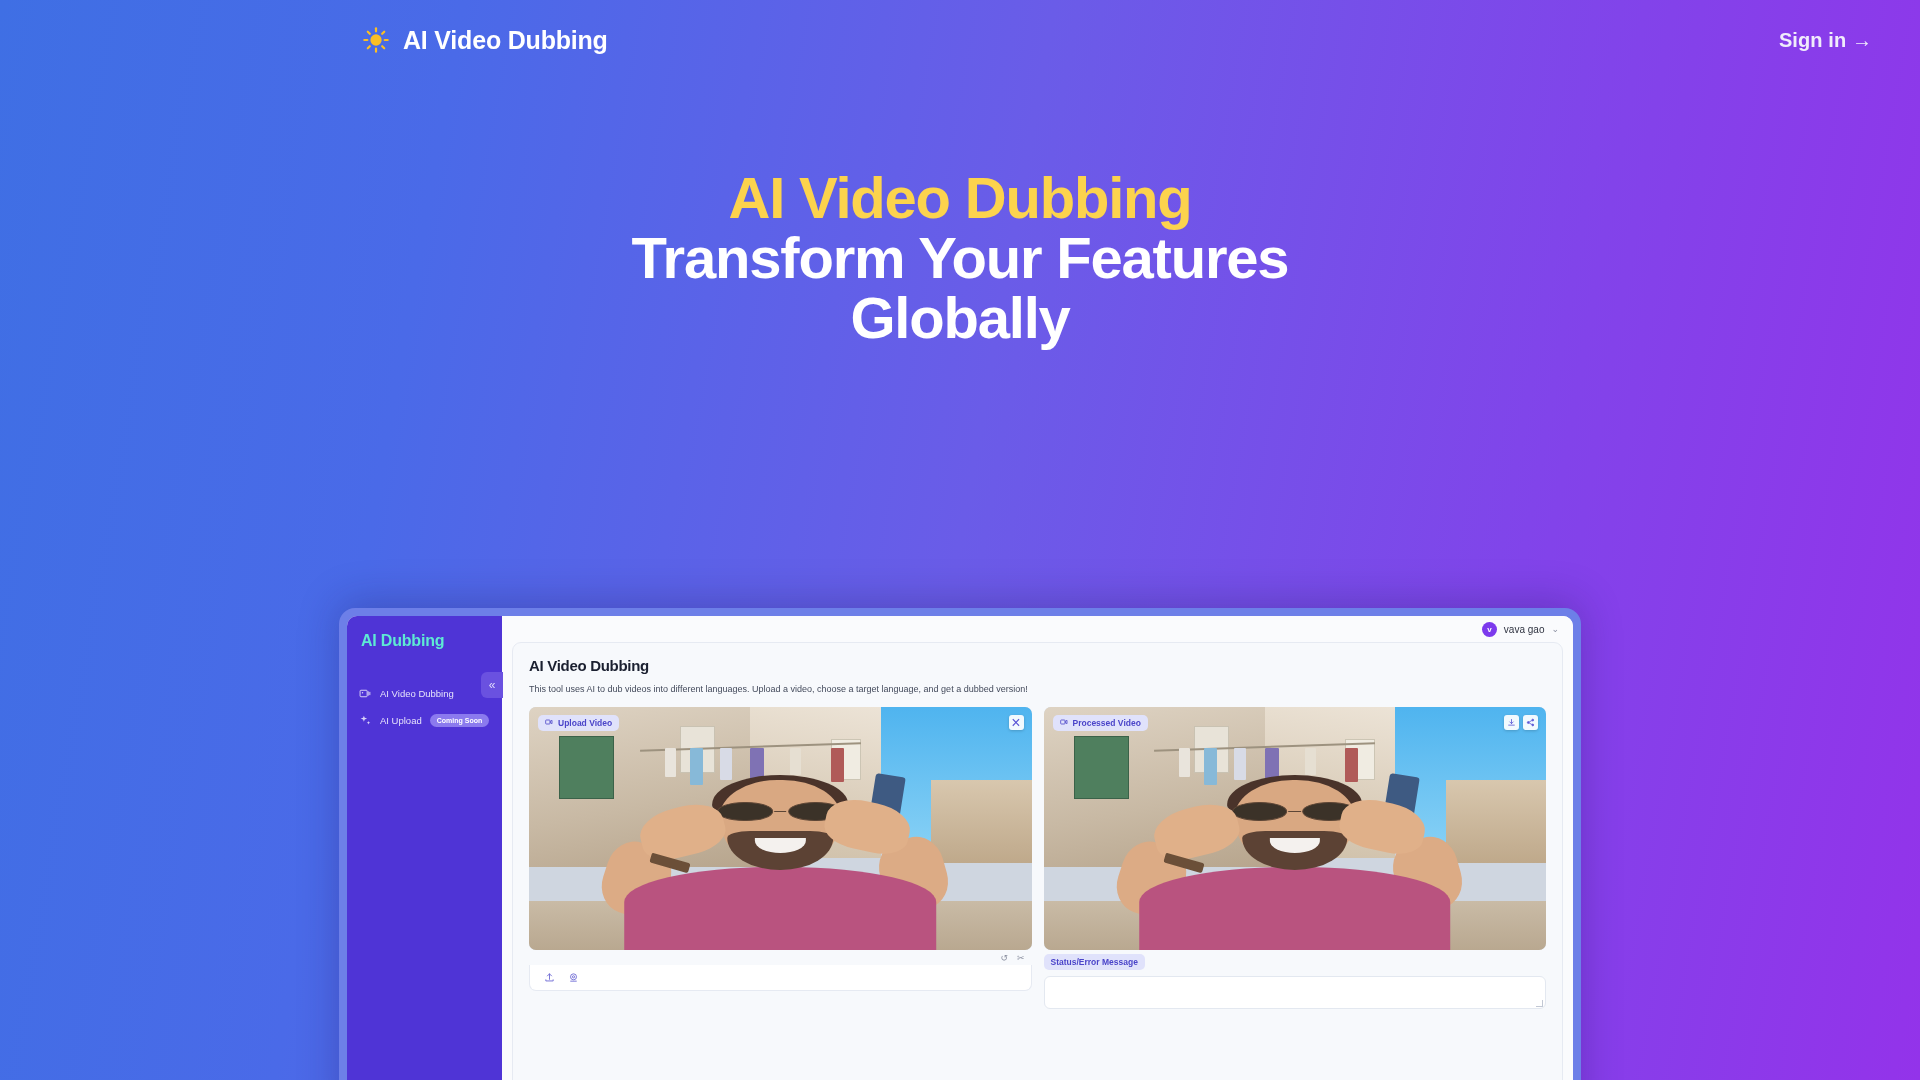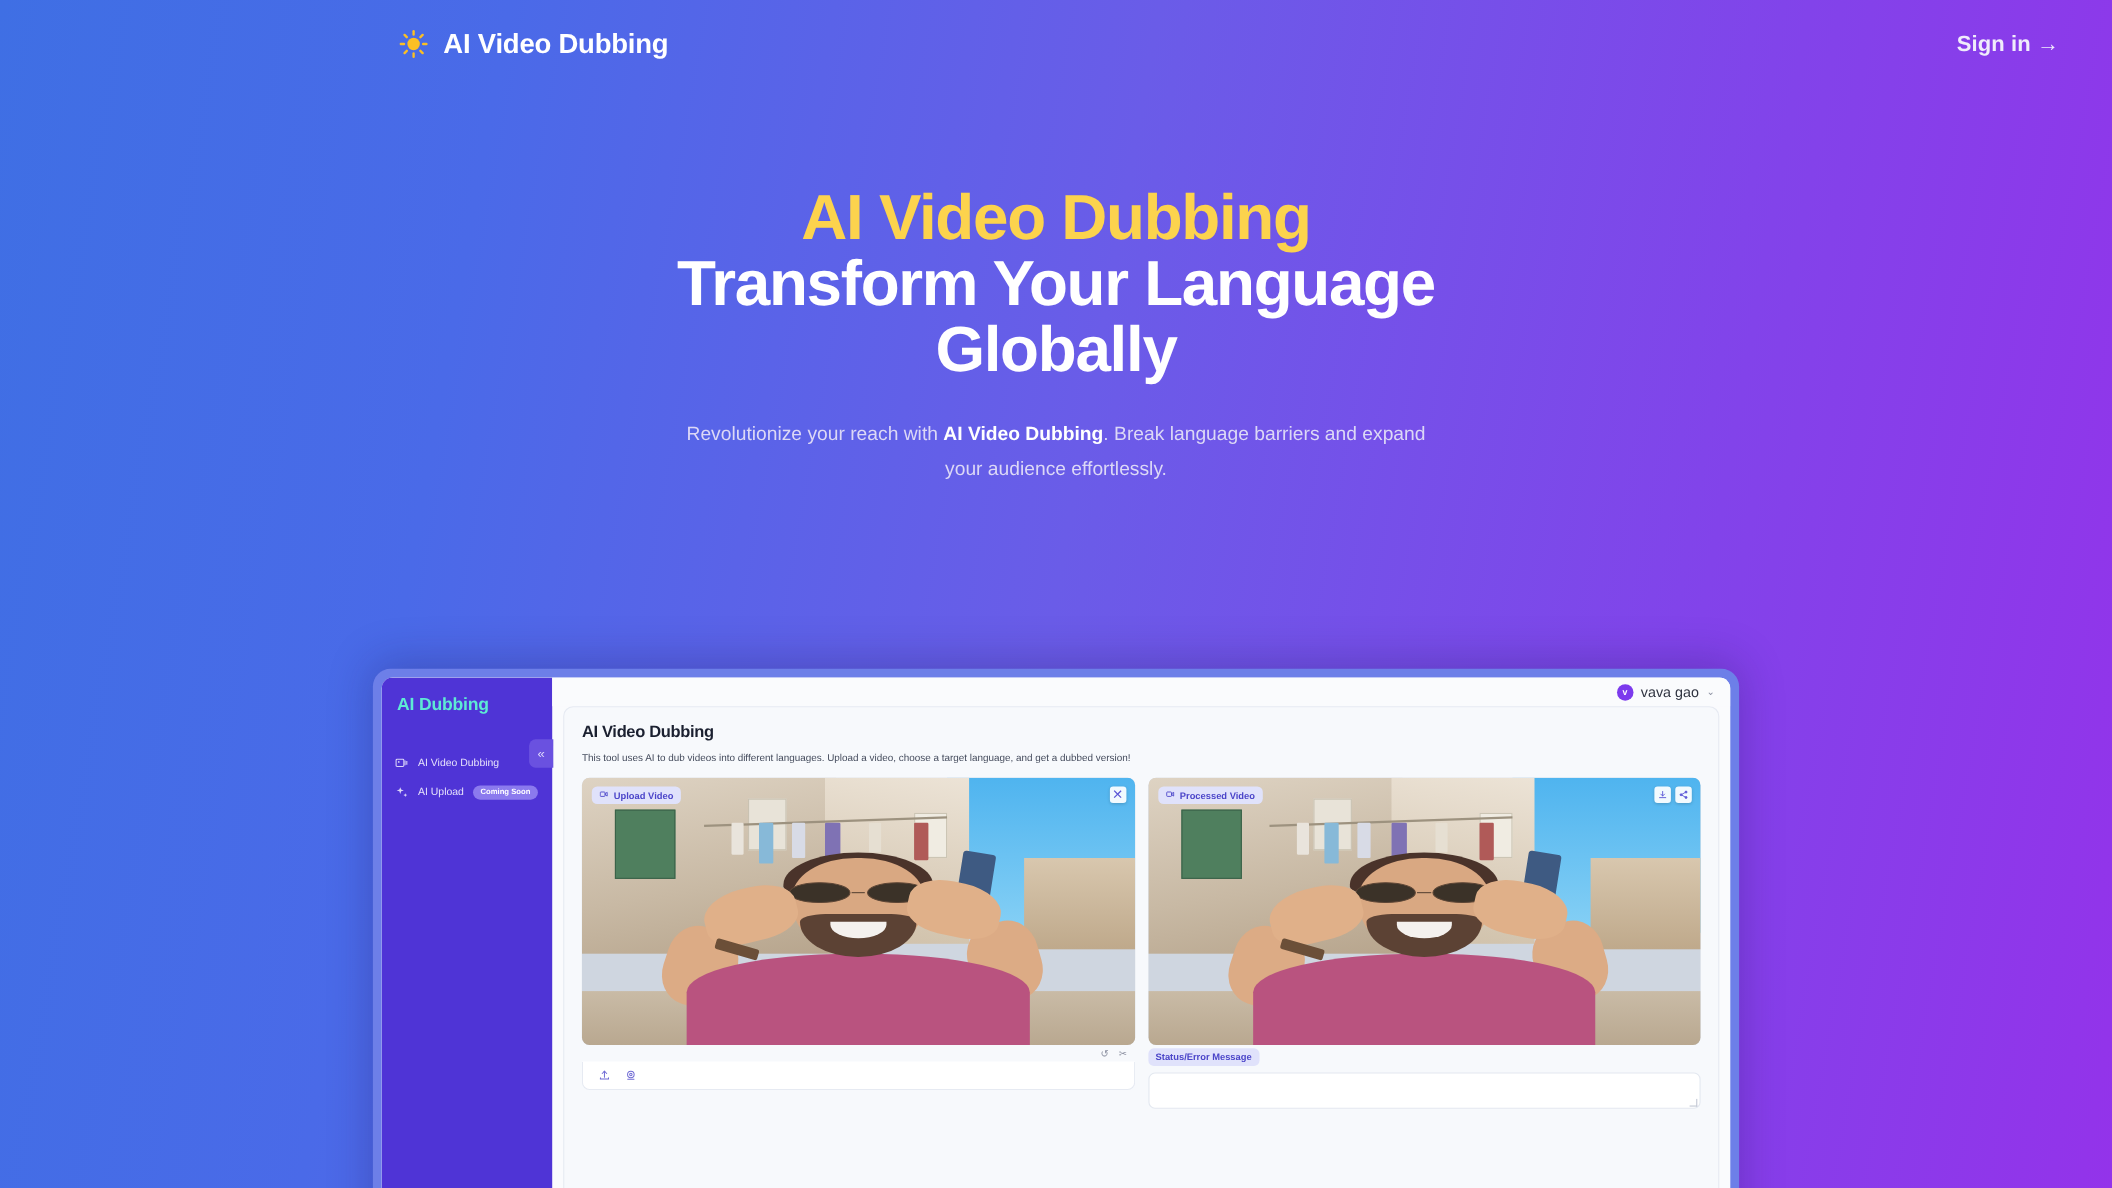--- a/index.html
+++ b/index.html
@@ -119,21 +119,21 @@
   }
   .user-chip {
     display: flex; align-items: center; gap: 7px; cursor: pointer;
   }
   .avatar {
     width: 15px; height: 15px; border-radius: 50%;
     background: #7c3aed; color: #fff;
     font-size: 8px; font-weight: bold;
     display: flex; align-items: center; justify-content: center;
   }
-  .user-name { font-size: 13px; color: #2f3340; }
+  .user-name { font-size: 10px; color: #2f3340; }
   .chev { color: #8a8fa0; font-size: 9px; }
 
   .card {
     margin: 0 10px; flex: 1;
     background: #f7f9fc;
     border: 1px solid #e6eaf2;
     border-radius: 9px 9px 0 0;
     padding: 14px 16px 0 16px;
     overflow: hidden;
   }
@@ -337,25 +337,22 @@
       </svg>
     </span>
     <span class="brand-name">AI Video Dubbing</span>
   </div>
   <div class="signin">Sign in →</div>
 </div>
 
 <div class="hero">
   <h1>
     <span class="hl-yellow">AI Video Dubbing</span>
-    <span>Transform Your Language Globally</span>
+    <span>Transform Your Features Globally</span>
   </h1>
-  <p class="hero-sub">
-    <span>Revolutionize your reach with </span><b>AI Video Dubbing</b><span>. Break language barriers and expand your audience effortlessly.</span>
-  </p>
 </div>
 
 <div class="app-frame">
   <div class="app-inner">
 
     <div class="side">
       <div class="side-title">AI Dubbing</div>
       <div class="side-items">
 
         <div class="side-item">

